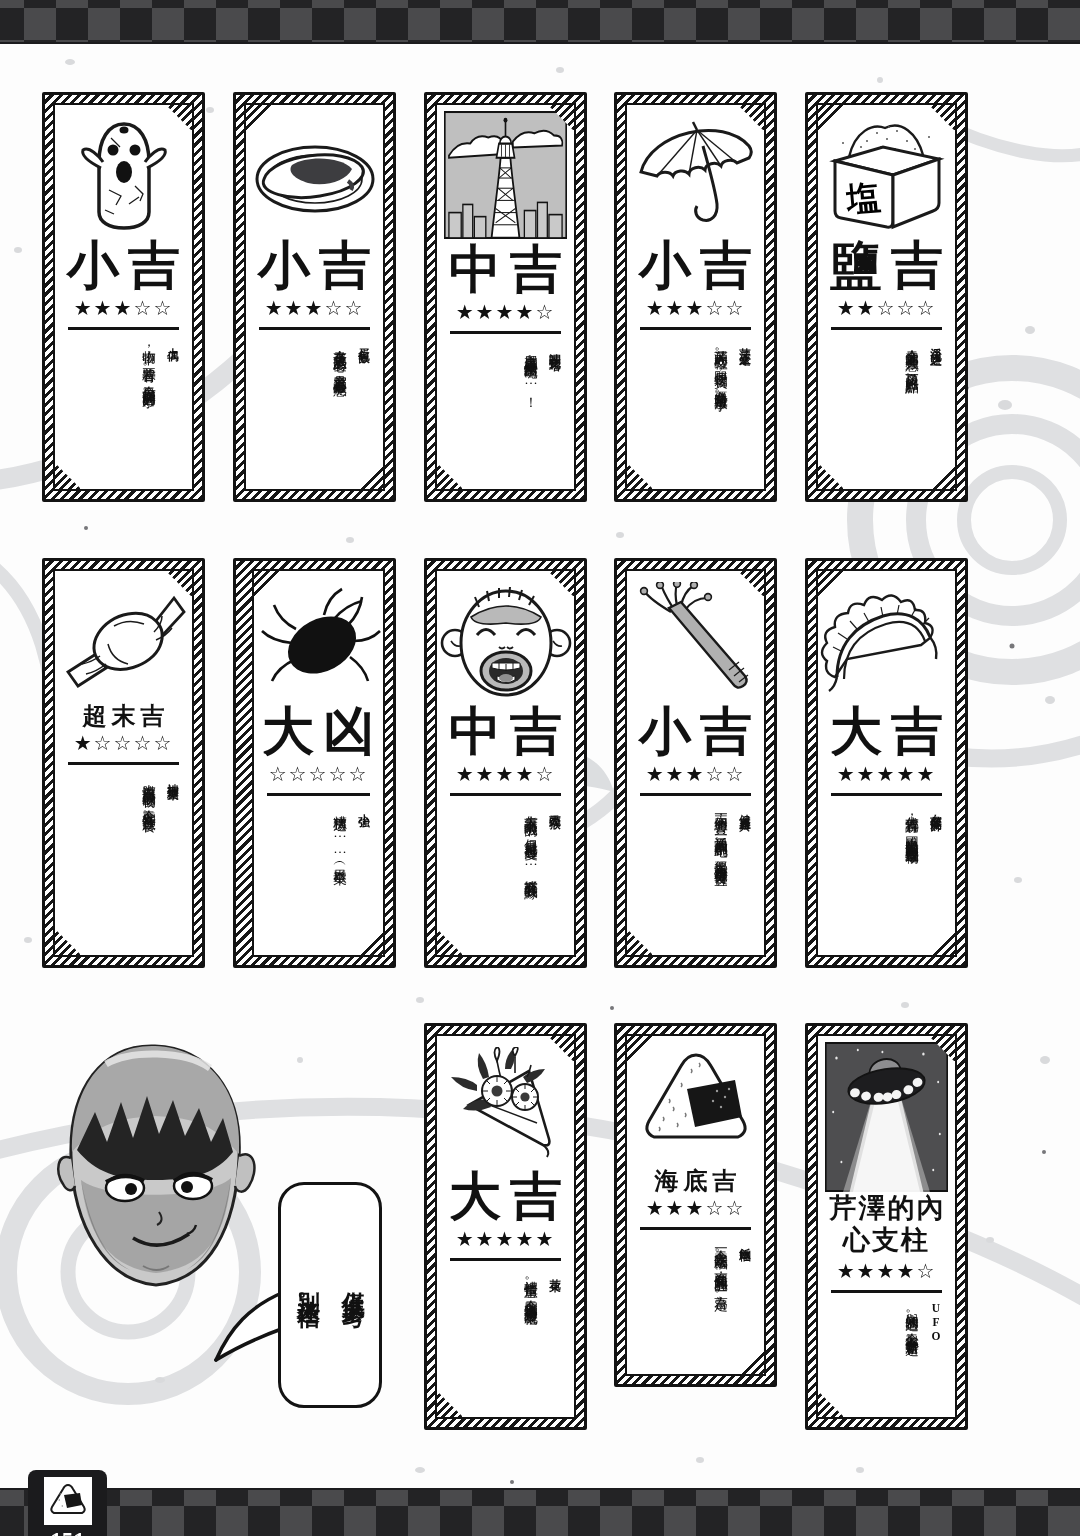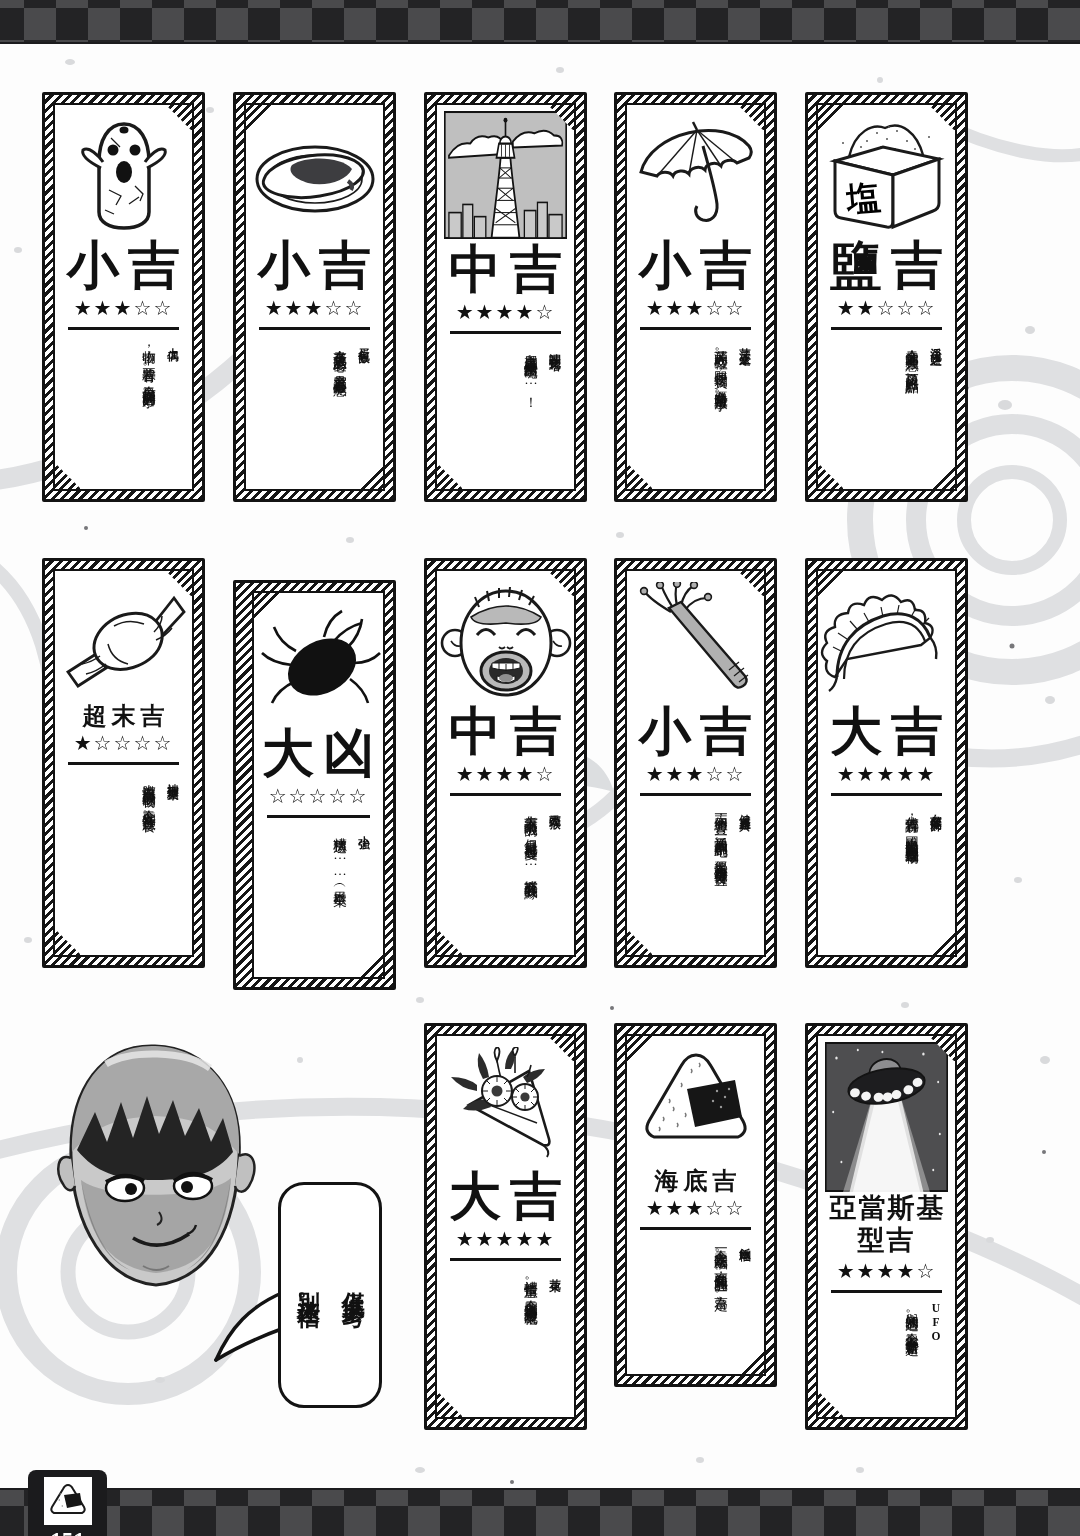--- a/index.html
+++ b/index.html
@@ -66,21 +66,21 @@
   .marker{position:absolute;left:28px;top:1470px;width:79px;height:96px;z-index:5;
     background:#1b1b1d;border-radius:8px;display:flex;flex-direction:column;align-items:center;}
   .marker .sq{width:48px;height:48px;background:#fff;margin-top:7px;display:flex;
     align-items:center;justify-content:center;}
   .marker .num{color:#fff;font-weight:700;font-size:23px;margin-top:3px;
     font-family:"Liberation Serif","DejaVu Serif",serif;}
 
   
   .c0{left:42px;top:92px;}  .c1{left:233px;top:92px;}  .c2{left:424px;top:92px;}
   .c3{left:614px;top:92px;} .c4{left:805px;top:92px;}
-  .c5{left:42px;top:558px;} .c6{left:233px;top:580px;padding-left:16px;} .c7{left:424px;top:558px;}
+  .c5{left:42px;top:558px;} .c6{left:233px;top:558px;padding-left:16px;} .c7{left:424px;top:558px;}
   .c8{left:614px;top:558px;}.c9{left:805px;top:558px;}
   .c10{left:424px;top:1023px;height:407px;} .c11{left:614px;top:1023px;height:364px;}
   .c12{left:805px;top:1023px;height:407px;}
 </style>
 </head>
 <body>
 
 <div class="page">
 
   <svg class="bg" width="1080" height="1536" viewBox="0 0 1080 1536">
@@ -608,21 +608,21 @@
                 <ellipse cx="49" cy="51" rx="6" ry="4.5"></ellipse>
               <ellipse cx="64" cy="54" rx="6" ry="4.5"></ellipse>
                 <ellipse cx="86" cy="54" rx="6" ry="4.5"></ellipse>
               <ellipse cx="101" cy="51" rx="6" ry="4.5"></ellipse>
                 <ellipse cx="113" cy="45" rx="6" ry="4.5"></ellipse>
               <ellipse cx="75" cy="55" rx="6" ry="4.5"></ellipse>
             </g>
           </g>
         </svg>
       </div>
-      <div class="rank twoline">亞當斯基型吉</div>
+      <div class="rank twoline">芹澤的內心支柱</div>
       <div class="stars">★★★★☆</div>
       <div class="divider"></div>
       <div class="desc">
         <span class="t">UFO</span>
         <span class="d">與未知的遭遇。今天似乎會有嶄新邂逅。</span>
       </div>
     </div>
   </div>
 
   <svg class="face" width="218" height="302" viewBox="0 0 218 302">

